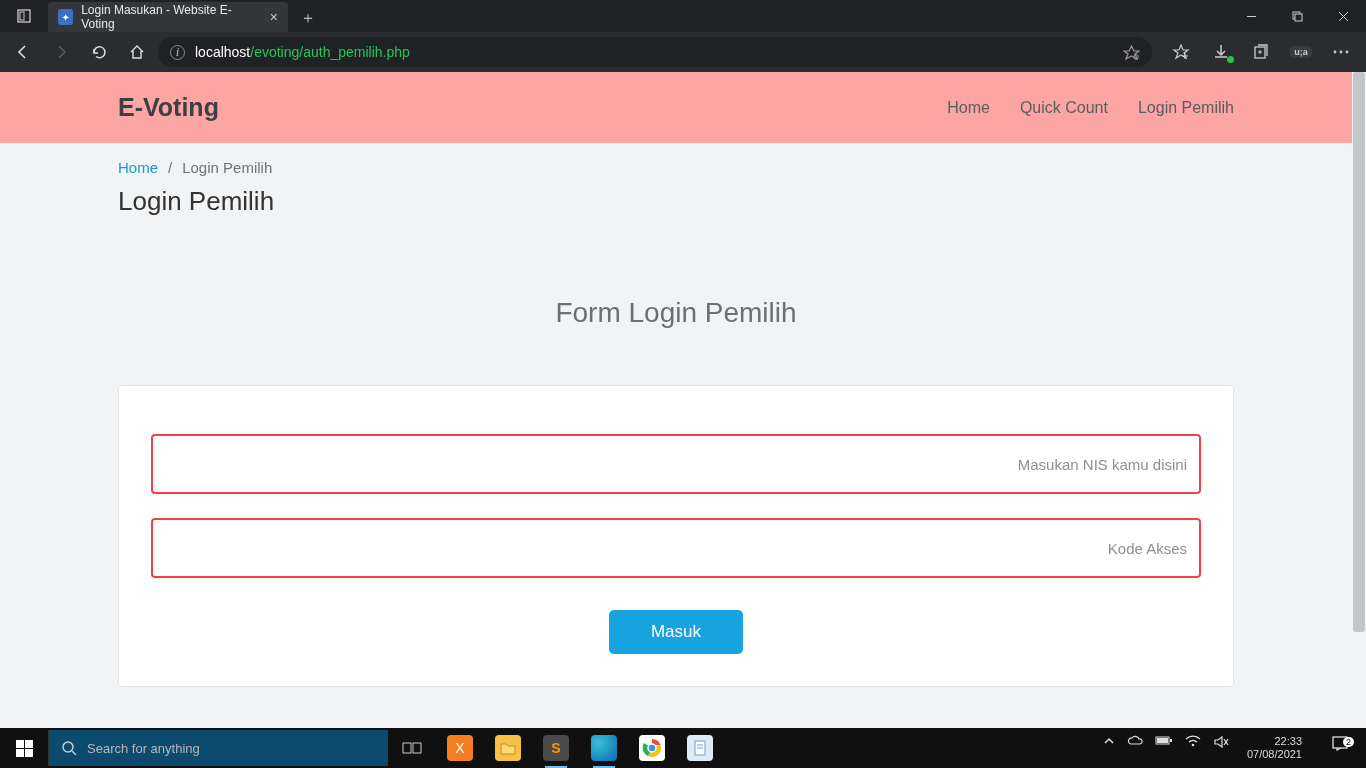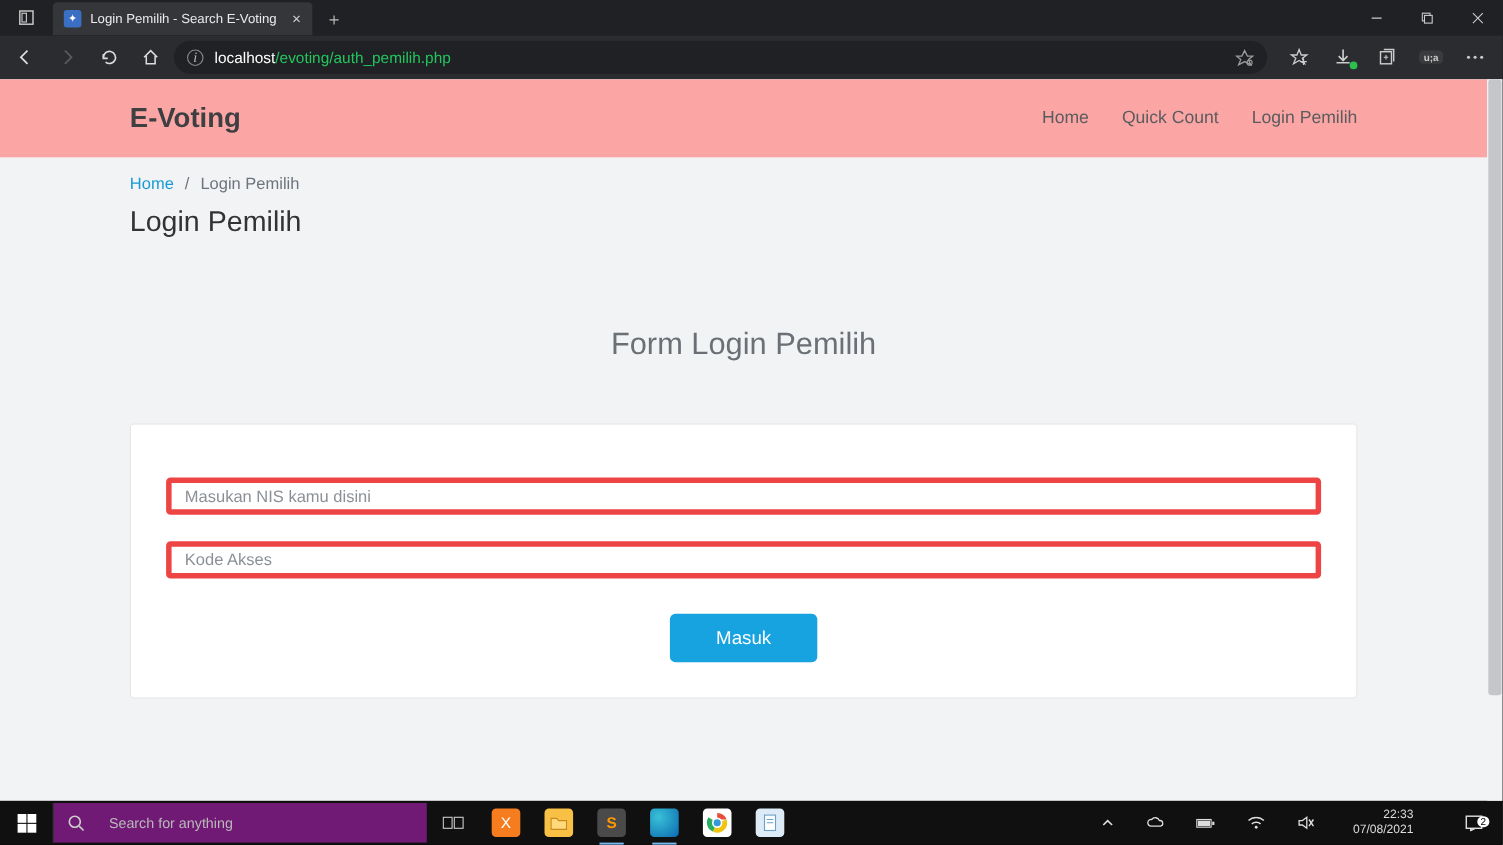--- a/index.html
+++ b/index.html
@@ -43,57 +43,57 @@
   
   .crumbs-area { padding: 16px 118px 0; }
   .breadcrumb { font-size:15px; color:#6c757d; display:flex; gap:10px; align-items:center;}
   .breadcrumb .home { color:#189ad3; }
   .breadcrumb .sep { color:#6c757d; }
   .page-title { font-size:26px; color:#333; margin-top:10px; font-weight:500;}
   
   .form-title { text-align:center; font-size:28px; color:#6a7076; font-weight:500; margin-top:80px;}
   
   .card { background:#fff; border:1px solid #e3e6e8; border-radius:4px; margin:56px 118px 0; padding:48px 32px 32px;}
-  .card input { width:100%; height:34px; border:5px solid #ef4444; border-radius:4px; padding:0 12px; font-size:15px; color:#495057; margin-bottom:24px;}
+  .card input { width:100%; height:60px; border:2px solid #ef4444; border-radius:4px; padding:0 12px; font-size:15px; color:#495057; margin-bottom:24px;text-align:right;}
   .card input::placeholder { color:#8b9096; }
   .btn-row { text-align:center; margin-top:8px;}
   .btn { background:#17a2e0; color:#fff; border:none; padding:12px 42px; font-size:17px; border-radius:5px; cursor:pointer;}
   
   
   .taskbar { height:40px; background:#101010; display:flex; align-items:center; color:#fff; font-size:13px;}
   .start { width:48px; height:40px; display:flex; align-items:center; justify-content:center;}
   .win-logo { display:grid; grid-template-columns:8px 8px; grid-template-rows:8px 8px; gap:1px;}
   .win-logo span { background:#fff;}
-  .search { flex:0 0 340px; height:36px; background:#701a75; display:flex; align-items:center; padding:0 12px; color:#b8b8b8; gap:22px; border-left:1px solid #333;}
+  .search { flex:0 0 340px; height:36px; background:#0c4a6e; display:flex; align-items:center; padding:0 12px; color:#b8b8b8; gap:10px; border-left:1px solid #333;}
   .tb-icons { display:flex; height:40px;}
   .tb-icons .ic { width:48px; display:flex; align-items:center; justify-content:center;}
   .app-icon { width:26px; height:26px; border-radius:4px; display:flex; align-items:center; justify-content:center; font-size:14px; color:#fff; position:relative;}
   .active-ind::after{content:''; position:absolute; bottom:-7px; left:2px; right:2px; height:2px; background:#76b9ed;}
   .tb-spacer { flex:1; }
-  .tray { display:flex; align-items:center; gap:29px; padding:0 6px; color:#dcdcdc;}
+  .tray { display:flex; align-items:flex-start; gap:12px; padding:0 6px; color:#dcdcdc;}
   .tray .clock { text-align:right; font-size:11px; line-height:13px; padding:0 6px;}
   .tray .noti { width:40px; display:flex; align-items:center; justify-content:center; position:relative;}
   .tray .noti .cnt { position:absolute; bottom:4px; right:6px; background:#fff; color:#000; font-size:9px; border-radius:7px; padding:0 3px;}
   svg { display:block; }
 </style>
 </head>
 <body>
 
 <div class="browser">
 
   <div class="tabbar">
     <div class="left-icon">
       <svg width="14" height="14" viewBox="0 0 14 14">
           <rect x="1" y="1" width="12" height="12" fill="none" stroke="#ccc" stroke-width="1.3"></rect>
           <rect x="3" y="3" width="4" height="8" fill="none" stroke="#ccc" stroke-width="1"></rect>
         </svg>
     </div>
     <div class="tab">
       <span class="favicon">✦</span>
-      <span>Login Pemilih - Search E-Voting</span>
+      <span>Login Masukan - Website E-Voting</span>
       <span class="close">×</span>
     </div>
     <div class="newtab">＋</div>
     <div class="tabbar-spacer"></div>
     <div class="win-controls">
       <div>
           <svg width="11" height="11">
             <line x1="1" y1="5.5" x2="10" y2="5.5" stroke="#ccc" stroke-width="1"></line>
           </svg>
         </div>

